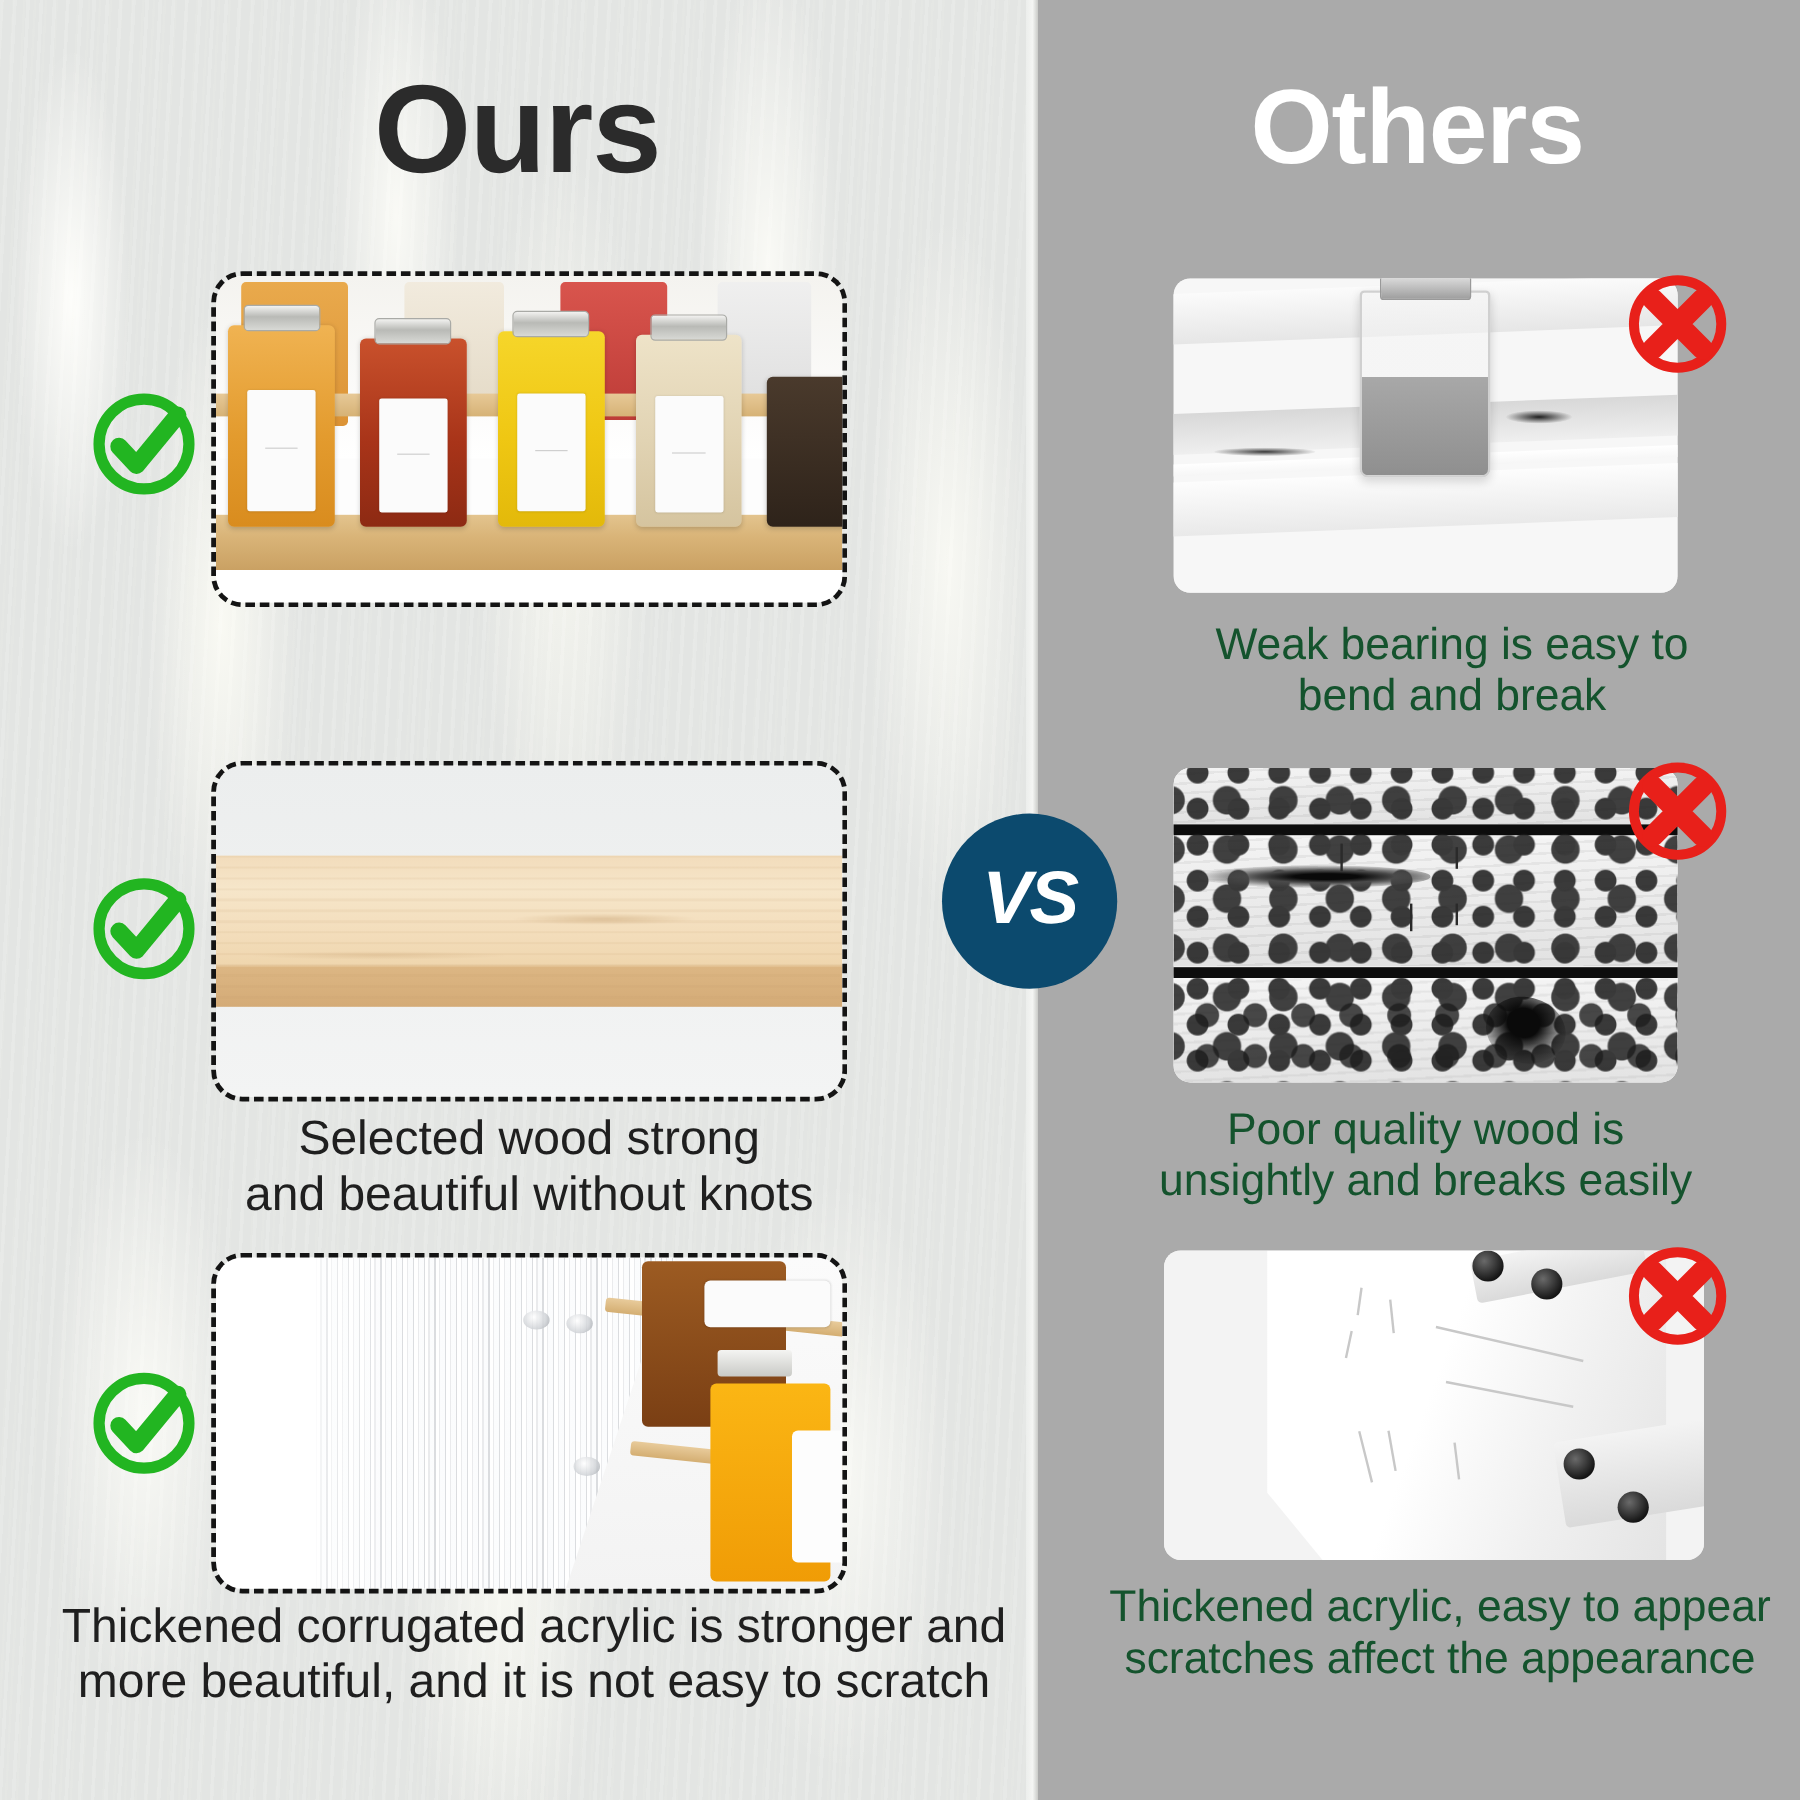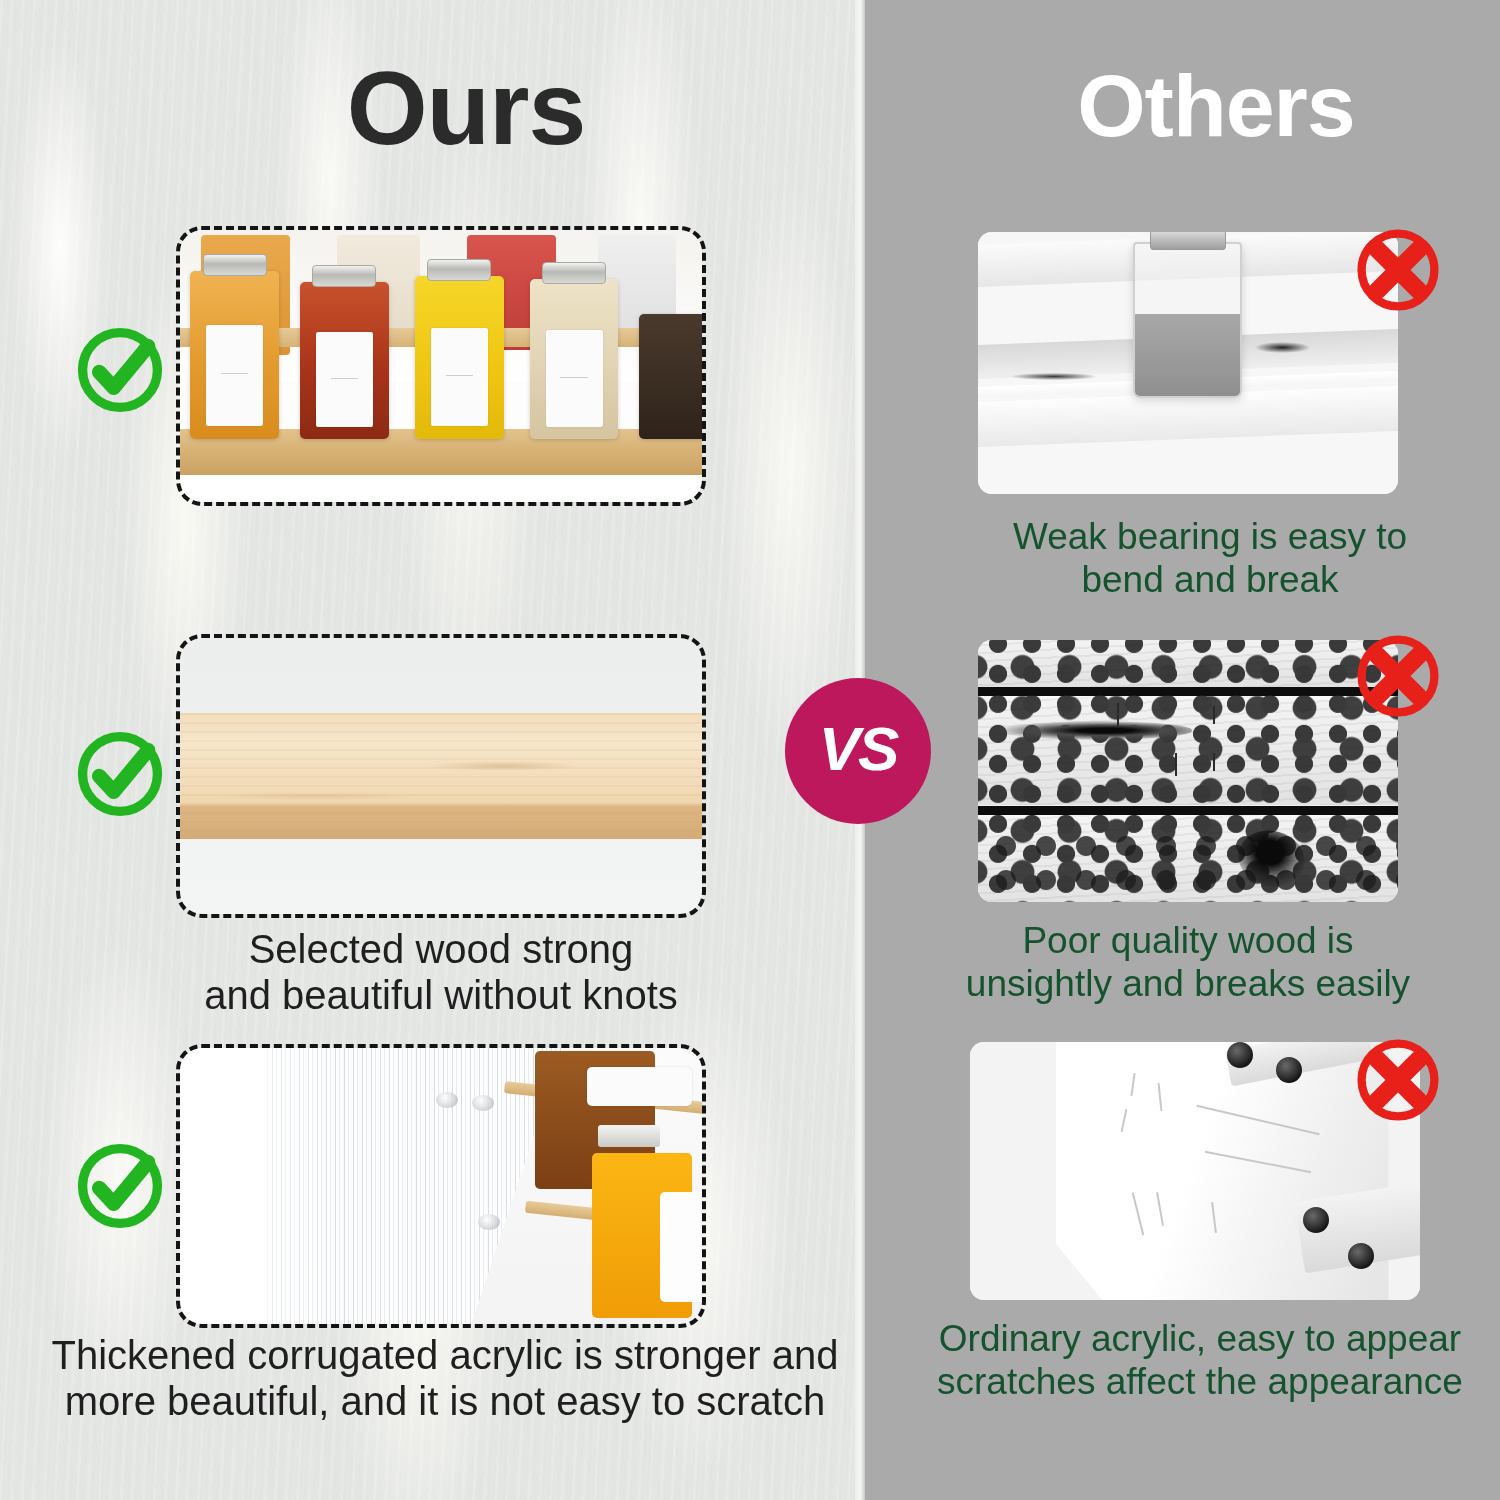--- a/index.html
+++ b/index.html
@@ -40,21 +40,21 @@
     background:#aaaaaa;
   }
   .seam{
     position:absolute;left:855px;top:0;width:10px;height:1500px;
     background:linear-gradient(90deg,#eceeec,#f4f5f3 55%,#c9cac7 100%);
   }
 
   
   .title{
     position:absolute;font-weight:bold;letter-spacing:-1px;
-    line-height:1;white-space:nowrap;margin-left:35px;
+    line-height:1;white-space:nowrap;
   }
   .title-ours{
     left:0;width:862px;top:56px;text-align:center;
     font-size:104px;color:#2b2b2b;
   }
   .title-others{
     left:862px;width:638px;top:62px;text-align:center;
     font-size:88px;color:#ffffff;
   }
 
@@ -248,21 +248,21 @@
   .cap{
     position:absolute;text-align:center;line-height:1.15;
     white-space:pre-line;
   }
   .cap-l{color:#1f1f1f;font-size:40px;}
   .cap-r{color:#14532d;font-size:37px;}
 
   
   .vs{
     position:absolute;left:785px;top:678px;width:146px;height:146px;
-    border-radius:50%;background:#be185d;z-index:20;
+    border-radius:50%;background:#0c4a6e;z-index:20;
     display:flex;align-items:center;justify-content:center;
   }
   .vs span{
     color:#ffffff;font-size:62px;font-weight:bold;font-style:italic;
     letter-spacing:-2px;line-height:1;transform:translateY(-2px);
   }
 </style>
 </head>
 <body>
 
@@ -440,20 +440,20 @@
         <div class="screw" style="left:84%;top:78%;"></div>
       </div>
     </div>
   </div>
 
   <svg class="x-icon" style="left:1346px;top:1028px;" viewBox="0 0 100 100">
     <circle cx="50" cy="50" r="35" fill="none" stroke="#e8201a" stroke-width="8"></circle>
     <path d="M30 30 L70 70 M70 30 L30 70" stroke="#e8201a" stroke-width="17" stroke-linecap="round"></path>
   </svg>
 
-  <div class="cap cap-r" style="left:905px;top:1318px;width:590px;">Ordinary acrylic, easy to appear
+  <div class="cap cap-r" style="left:905px;top:1318px;width:590px;">Thickened acrylic, easy to appear
 scratches affect the appearance</div>
 
   <div class="vs">
     <span>VS</span>
   </div>
 
 </div>
 
 </body></html>

